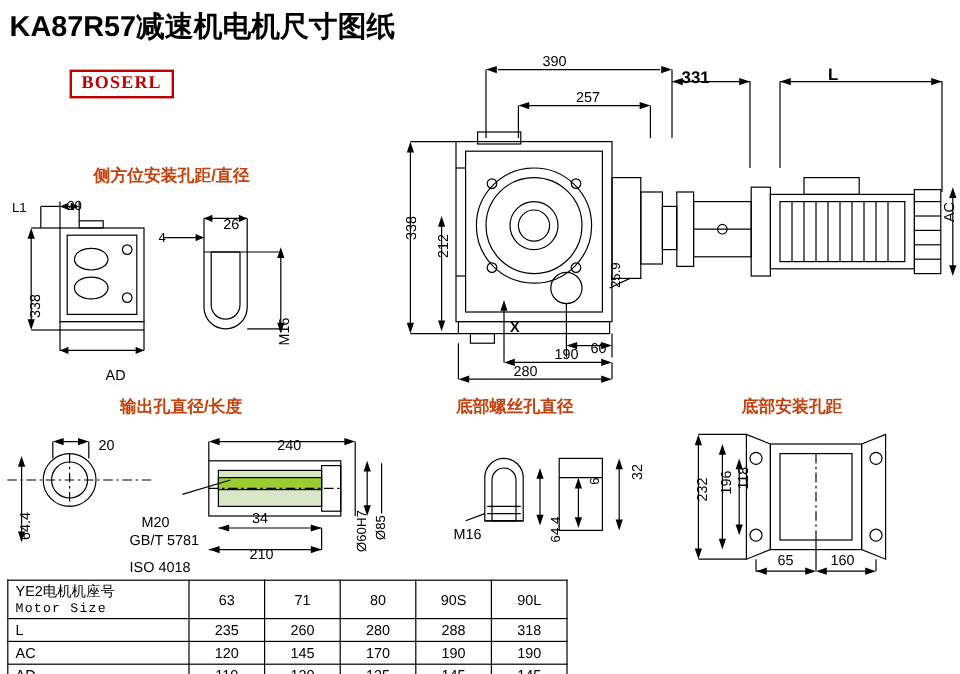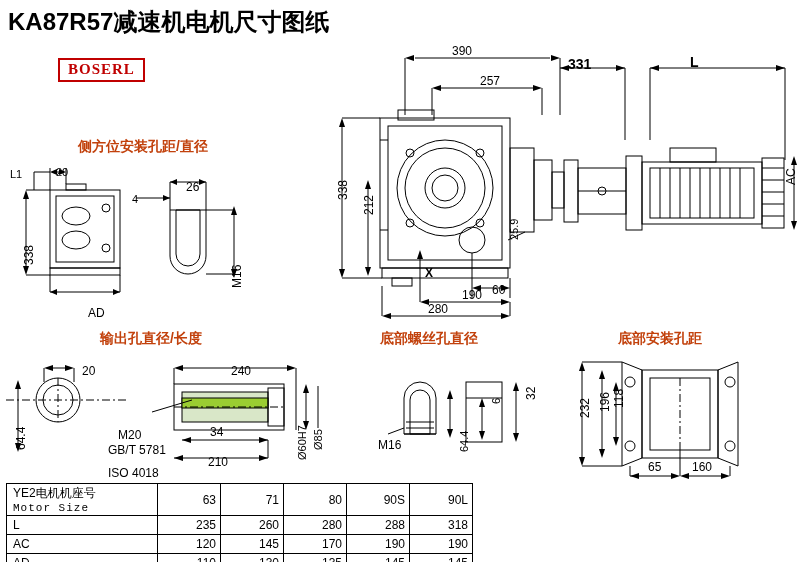--- a/index.html
+++ b/index.html
@@ -38,21 +38,21 @@
   svg{display:block;}
   
   #spec-table{
     left:6px;top:483px;
     border-collapse:collapse;
     font-size:12px;
     font-family:"Liberation Sans", sans-serif;
   }
   #spec-table td{
     border:1px solid #000;
-    text-align:right;
+    text-align:center;
     padding:1px 4px;
     height:16px;
   }
   #spec-table td.hdr-left{
     text-align:left;padding-left:6px;width:140px;margin-top:12px;
   }
   #spec-table td.c{width:54px;}
   .mono{font-family:"Liberation Mono", monospace;font-size:11px;letter-spacing:1px;}
 </style>
 </head>

